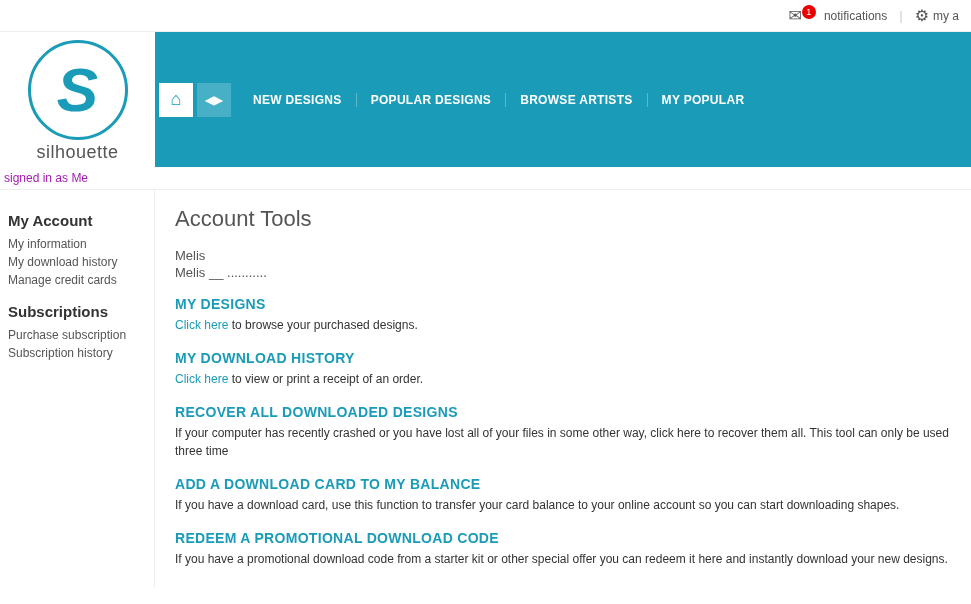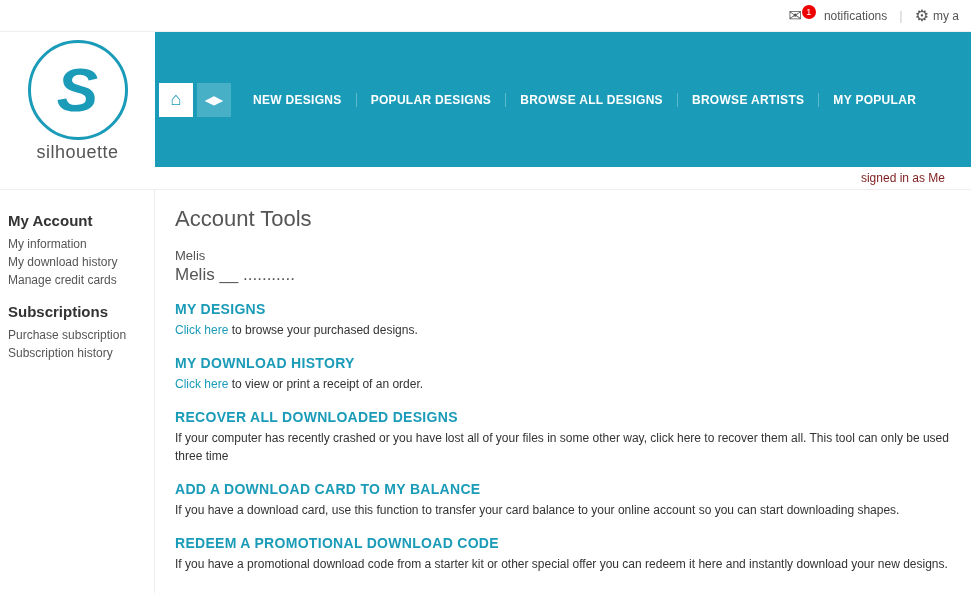--- a/index.html
+++ b/index.html
@@ -122,24 +122,23 @@
       padding: 0 14px;
       border-right: 1px solid rgba(255,255,255,0.3);
       cursor: pointer;
       white-space: nowrap;
     }
     .nav-link:last-child { border-right: none; }
 
     
     .signed-in-bar {
       background: #fff;
-      text-align: right;
-      padding: 4px 26px;
-      font-size: 12px;
-      color: #7f1d1d;
+      padding: 4px 4px;
+      font-size: 12px;
+      color: #a21caf;
       border-bottom: 1px solid #eee;
     }
 
     
     .main-layout {
       display: flex;
     }
 
     
     .sidebar {
@@ -194,21 +193,21 @@
     .section-desc .link {
       color: #1a9bb8;
       cursor: pointer;
     }
     .user-name {
       font-size: 13px;
       color: #555;
       margin-bottom: 2px;
     }
     .user-email {
-      font-size: 17px;
+      font-size: 13px;
       color: #555;
       margin-bottom: 8px;
     }
   </style>
 </head>
 <body>
 
 <div class="header-top">
   <div class="header-top-item">
     <span style="font-size:16px;">✉</span>
@@ -232,21 +231,20 @@
   <div class="nav-main">
     <button class="nav-home-btn">
       <span style="font-size:18px; color:#1a9bb8;">⌂</span>
     </button>
     <button class="nav-arrow-btn">
       <span style="color:#fff; font-size:12px;">◀▶</span>
     </button>
     <div class="nav-links">
       <span class="nav-link">NEW DESIGNS</span>
       <span class="nav-link">POPULAR DESIGNS</span>
-      <span class="nav-link">BROWSE ALL DESIGNS</span>
       <span class="nav-link">BROWSE ARTISTS</span>
       <span class="nav-link">MY POPULAR</span>
     </div>
   </div>
 </div>
 
 <div class="signed-in-bar">
   <span>signed in as Me</span>
 </div>
 

